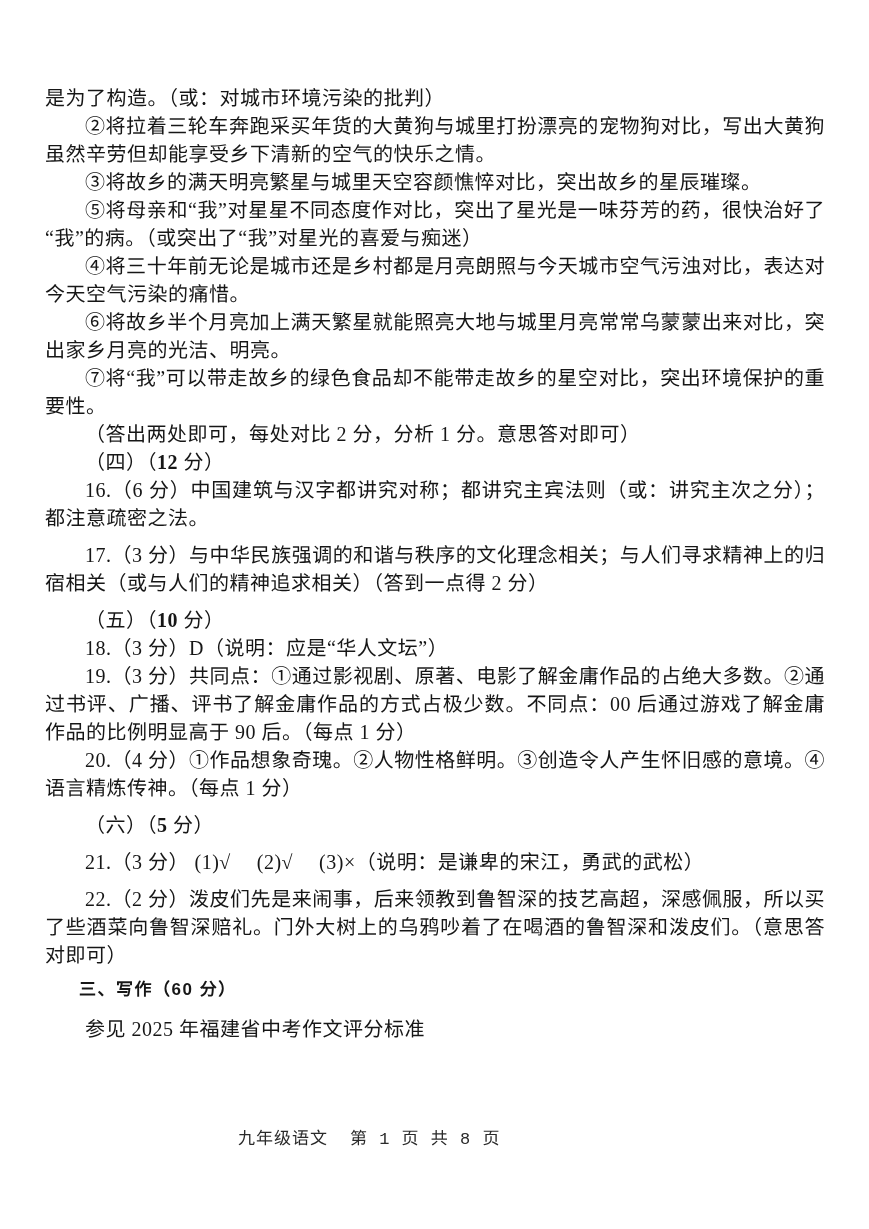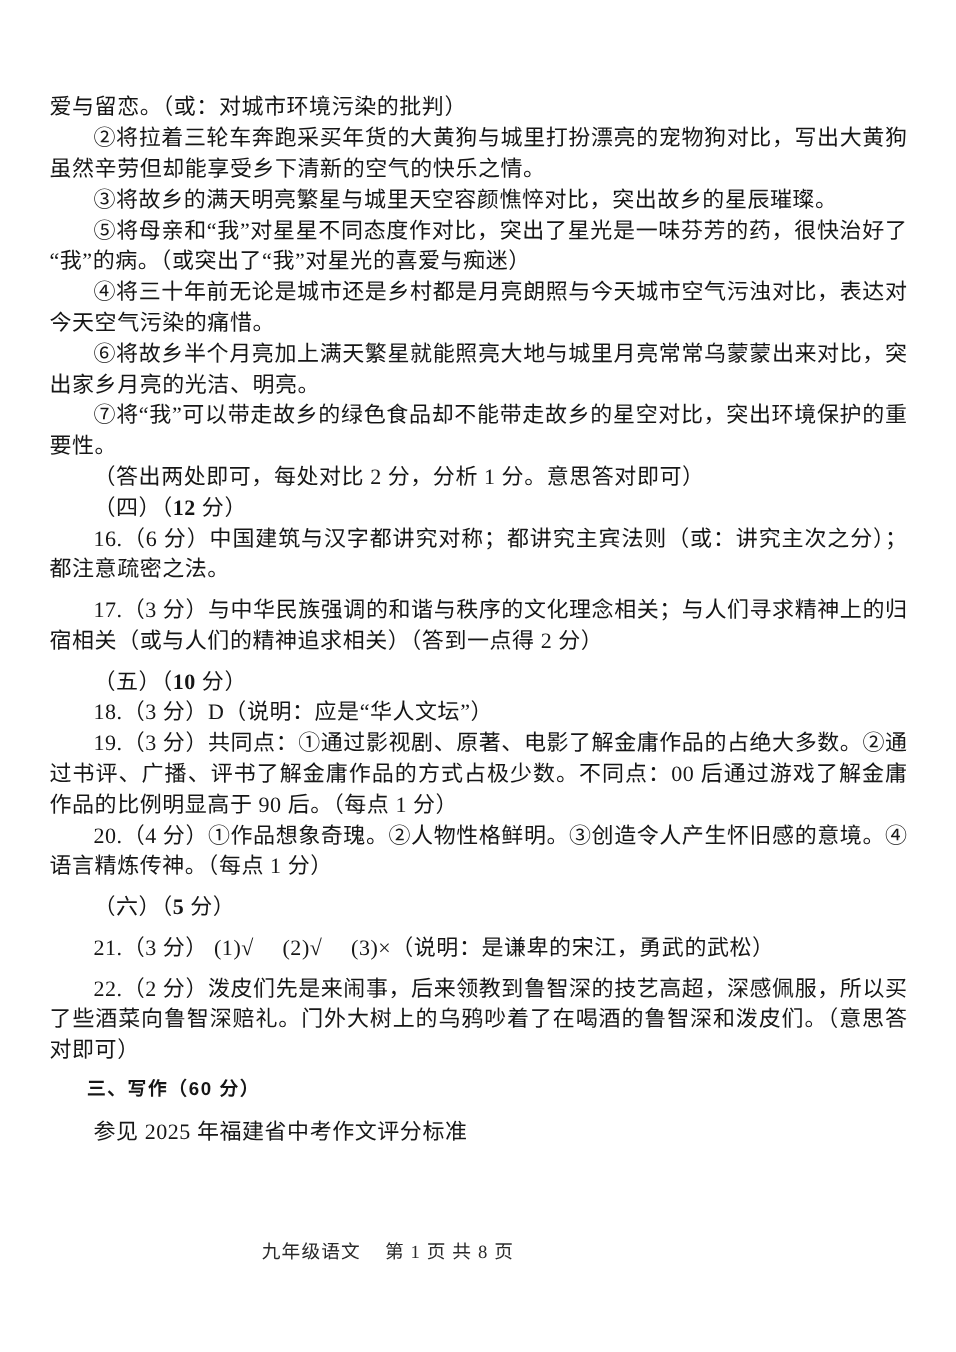--- a/index.html
+++ b/index.html
@@ -53,30 +53,31 @@
   }
   .page-footer {
     position: absolute;
     top: 1124px;
     left: 238px;
     font-size: 17px;
     letter-spacing: 1px;
     display: flex;
     gap: 22px;
     color: #2a2a2a;
+    font-family: Liberation Mono, monospace;
   }
 </style>
 </head>
 <body>
 
 <div class="page">
 
   <main class="content">
 
-  <p class="noindent"><span class="seg">爱与留恋。（或：对城市环境污染的批判）</span></p>
+  <p class="noindent"><span class="seg">是为了构造。（或：对城市环境污染的批判）</span></p>
       <p class="body"><span class="seg">②将拉着三轮车奔跑采买年货的大黄狗与城里打扮漂亮的宠物狗对比，写出大黄狗虽然辛劳但却能享受乡下清新的空气的快乐之情。</span></p>
       <p class="body"><span class="seg">③将故乡的满天明亮繁星与城里天空容颜憔悴对比，突出故乡的星辰璀璨。</span></p>
       <p class="body"><span class="seg">⑤将母亲和“我”对星星不同态度作对比，突出了星光是一味芬芳的药，很快治好了“我”的病。（或突出了“我”对星光的喜爱与痴迷）</span></p>
       <p class="body"><span class="seg">④将三十年前无论是城市还是乡村都是月亮朗照与今天城市空气污浊对比，表达对今天空气污染的痛惜。</span></p>
       <p class="body"><span class="seg">⑥将故乡半个月亮加上满天繁星就能照亮大地与城里月亮常常乌蒙蒙出来对比，突出家乡月亮的光洁、明亮。</span></p>
       <p class="body"><span class="seg">⑦将“我”可以带走故乡的绿色食品却不能带走故乡的星空对比，突出环境保护的重要性。</span></p>
       <p class="body"><span class="seg">（答出两处即可，每处对比 2 分，分析 1 分。意思答对即可）</span></p>
       <p class="section"><span class="seg">（四）（</span><span class="seg seg-bold">12</span><span class="seg"> 分）</span></p>
       <p class="body"><span class="seg">16.（6 分）中国建筑与汉字都讲究对称；都讲究主宾法则（或：讲究主次之分）；都注意疏密之法。</span></p>
       <p class="body space"><span class="seg">17.（3 分）与中华民族强调的和谐与秩序的文化理念相关；与人们寻求精神上的归宿相关（或与人们的精神追求相关）（答到一点得 2 分）</span></p>

